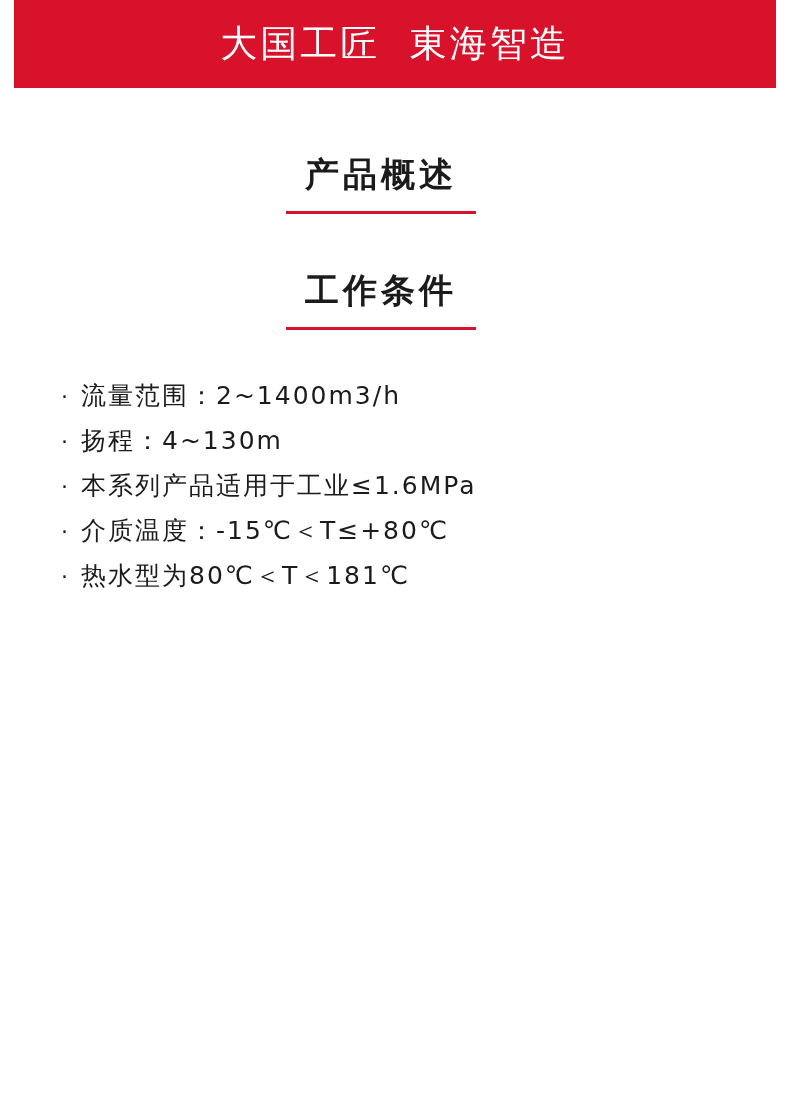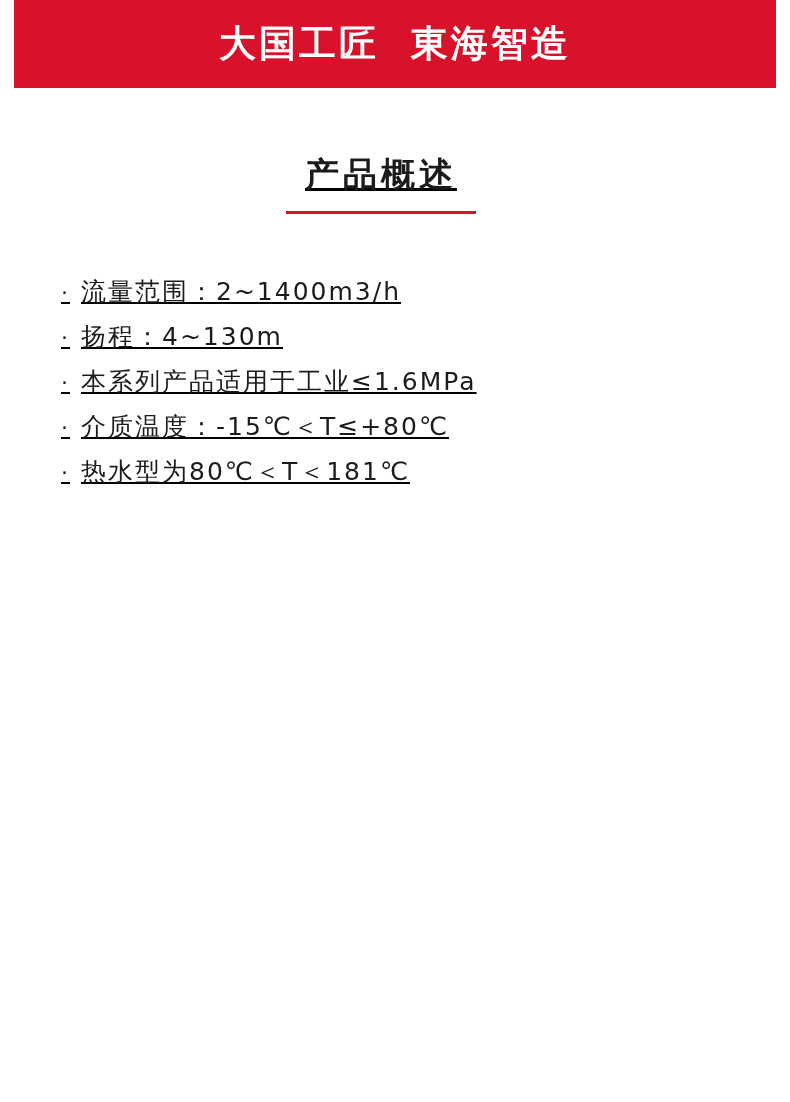--- a/index.html
+++ b/index.html
@@ -33,31 +33,30 @@
     width: 14px;
     height: 88px;
     background: #ffffff;
   }
   .banner-edge-left { left: 0; }
   .banner-edge-right { right: 0; }
 
   .banner-title {
     color: #ffffff;
     font-size: 37px;
-    font-weight: bold;
+    font-weight: normal;
     letter-spacing: 3px;
     white-space: pre;
     line-height: 88px;
   }
 
   
   .section {
     width: 762px;
     box-sizing: border-box;
-    text-decoration: underline;
   }
   .section-head {
     text-align: center;
   }
   .section-title {
     font-size: 34px;
     font-weight: bold;
     color: #1b1b1b;
     letter-spacing: 4px;
     line-height: 1.2;
@@ -122,20 +121,24 @@
 </div>
 
 <div class="section" id="overview-section">
   <div class="section-head">
     <div class="section-title">产品概述</div>
     <div class="section-rule"></div>
   </div>
 </div>
 
 <div class="section" id="conditions-section">
+  <div class="section-head">
+    <div class="section-title">工作条件</div>
+    <div class="section-rule"></div>
+  </div>
   <ul class="spec-list">
     <li class="spec-item">
       <span class="spec-bullet">·</span>
       <span class="spec-text">流量范围：2~1400m3/h</span>
     </li>
     <li class="spec-item">
       <span class="spec-bullet">·</span>
       <span class="spec-text">扬程：4~130m</span>
     </li>
     <li class="spec-item">

